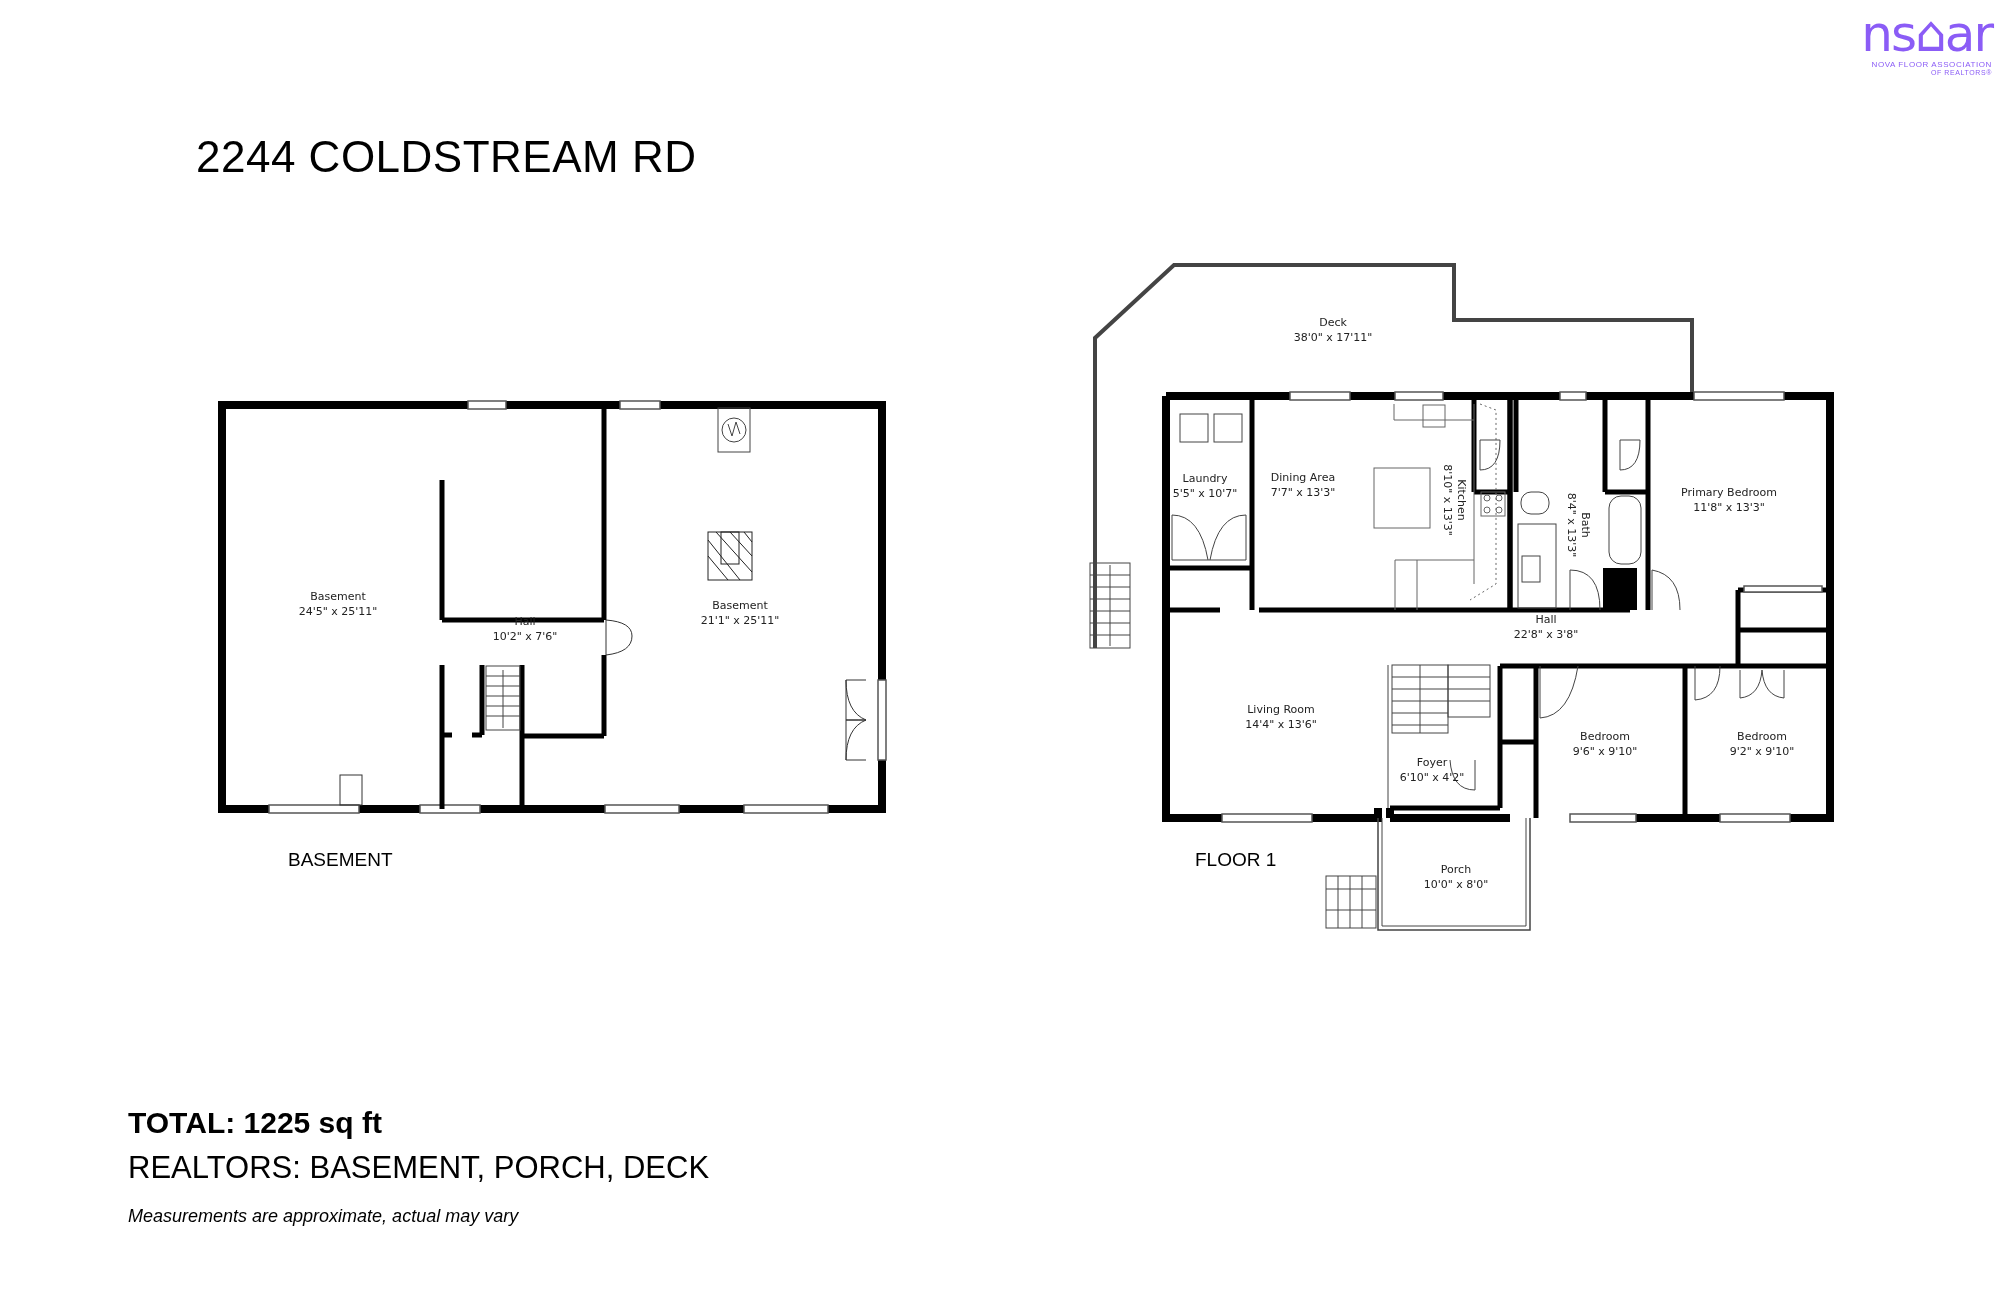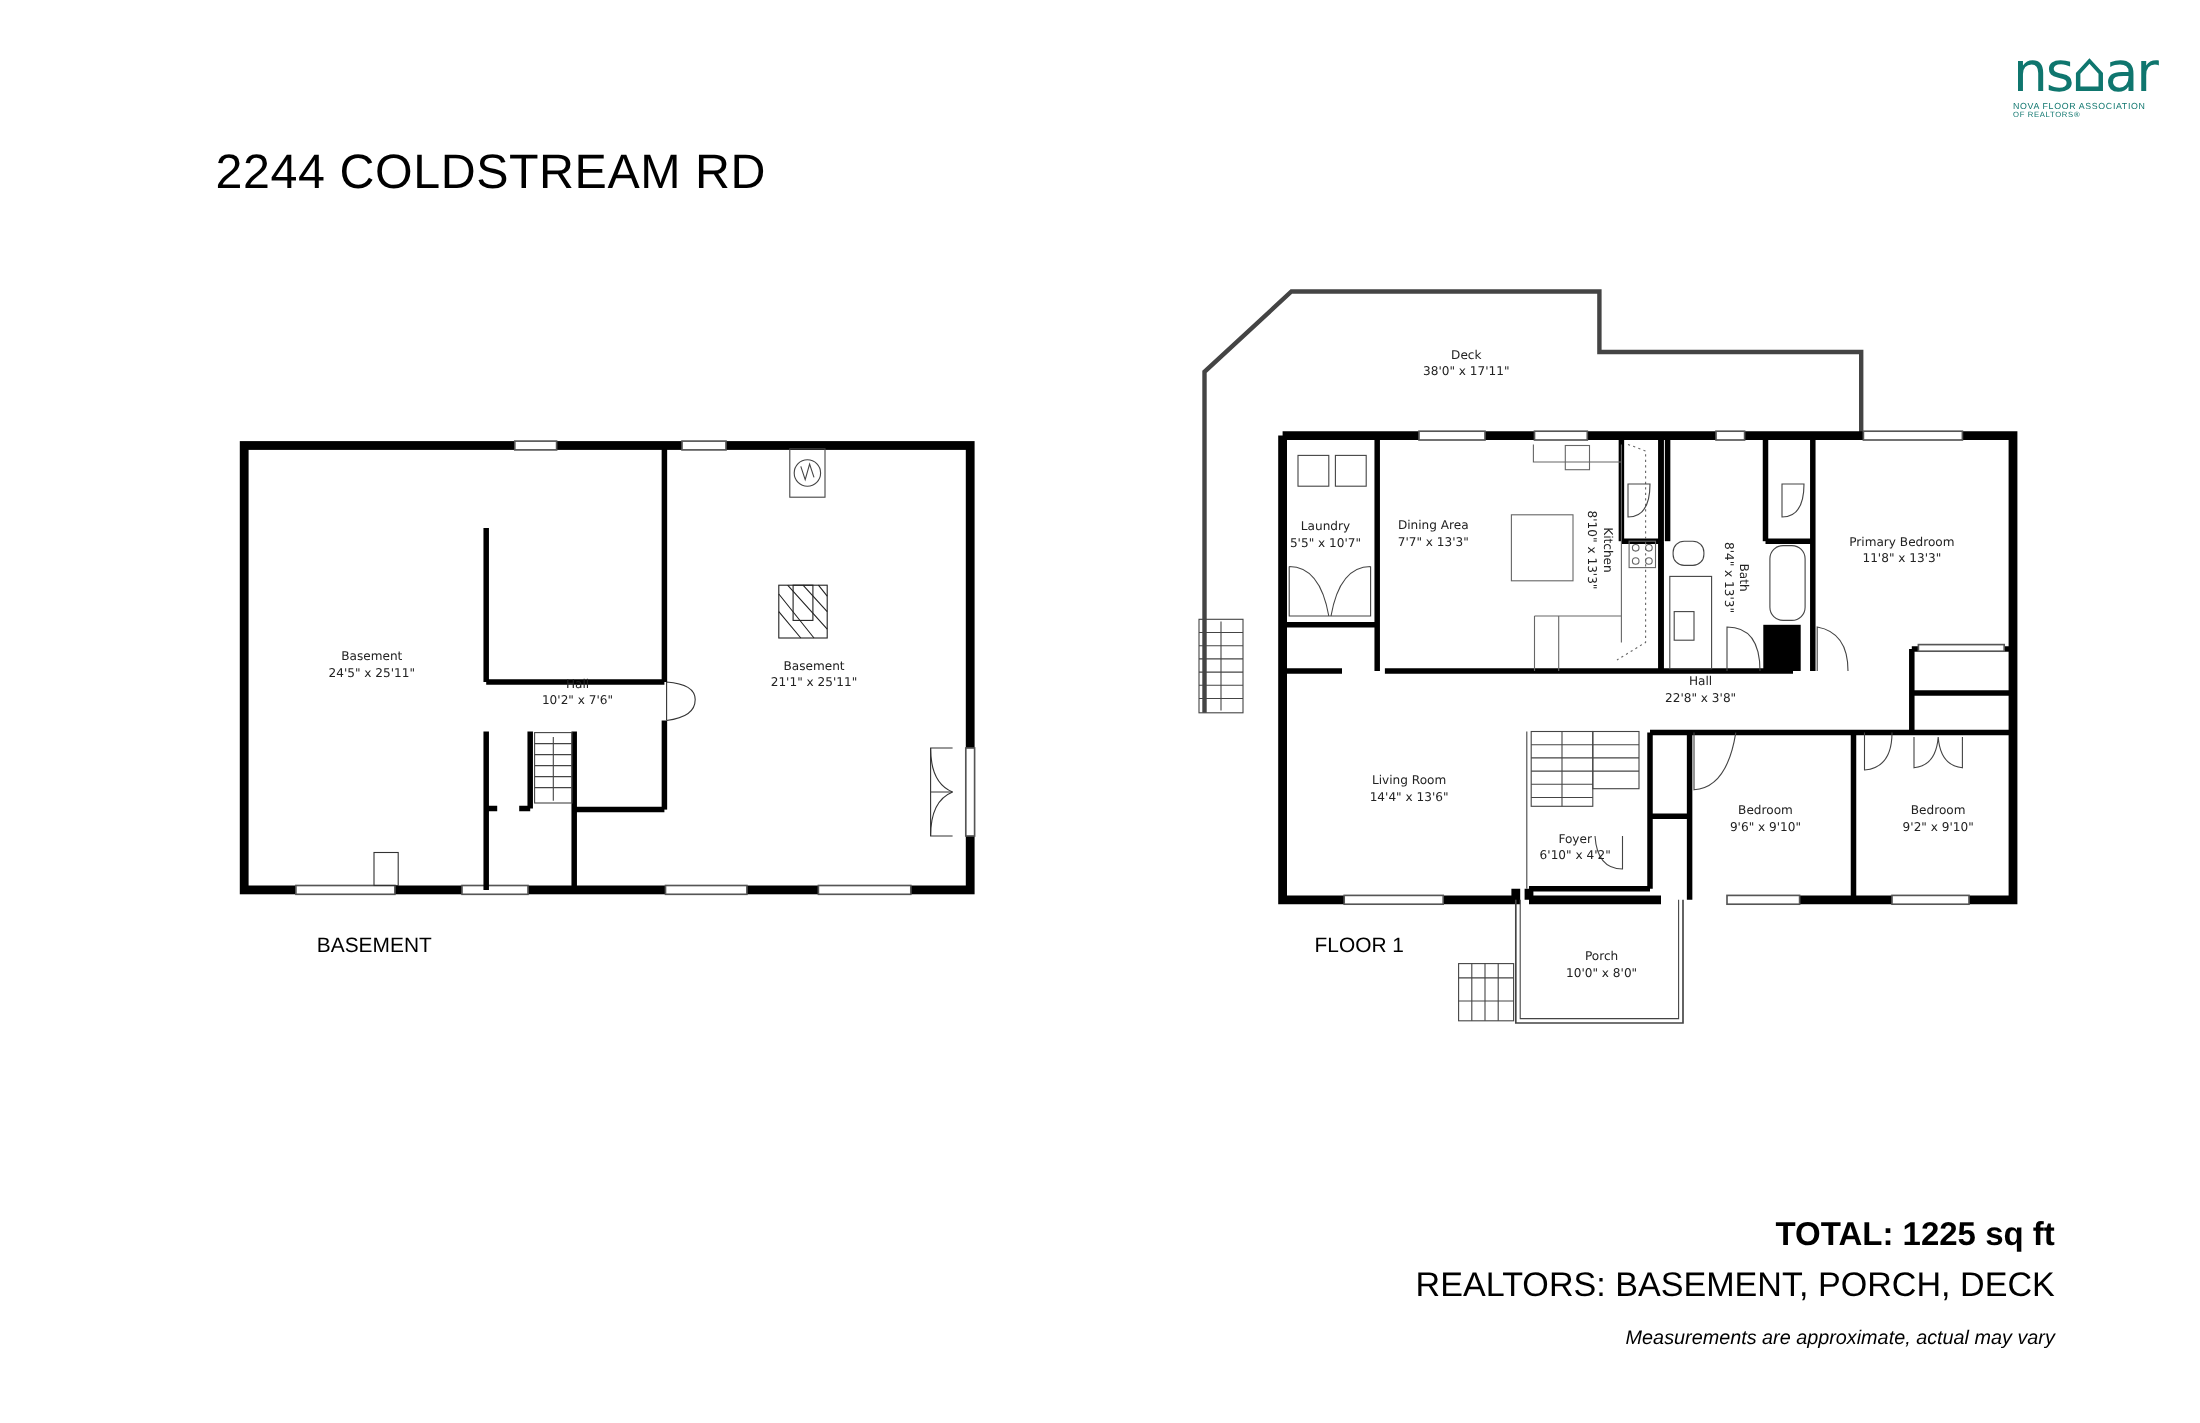--- a/index.html
+++ b/index.html
@@ -1,25 +1,25 @@
 <!DOCTYPE html>
 <html><head>
 <meta charset="utf-8">
 <style>
   html, body { margin: 0; padding: 0; background: #ffffff; }
   body { width: 2000px; height: 1294px; position: relative; overflow: hidden; font-family: "Liberation Sans", sans-serif; color: #000; }
   .title { position: absolute; left: 196px; top: 132px; font-size: 44px; font-weight: normal; letter-spacing: 0.5px; }
-  .logo { position: absolute; left: 1830px; top: 42px; width: 162px; text-align: left; color: #0f766e; }
+  .logo { position: absolute; left: 1830px; top: 10px; width: 162px; text-align: right; color: #8b5cf6; }
   .logo-main { font-size: 50px; line-height: 48px; letter-spacing: -2px; font-family: "DejaVu Sans", sans-serif; font-weight: normal; }
   .logo-sub1 { font-size: 8px; letter-spacing: 0.6px; margin-top: 2px; }
   .logo-sub2 { font-size: 7px; letter-spacing: 0.6px; }
   .plan { position: absolute; left: 0; top: 0; }
   .floor-label { position: absolute; font-size: 19px; }
   .room-label { font-family: "DejaVu Sans", sans-serif; font-size: 11px; fill: #222; }
-  .footer { position: absolute; left: 0; width: 2000px; text-align: right; }
+  .footer { position: absolute; left: 0; width: 2000px; text-align: left; }
   .total { top: 1106px; font-size: 30px; font-weight: bold; left: 128px; width: 1740px; }
   .excludes { top: 1150px; font-size: 31px; left: 128px; width: 1740px; }
   .note { top: 1206px; font-size: 18px; left: 128px; width: 1740px; font-style: italic; }
 </style>
 </head>
 <body>
 
 <div class="title">2244 COLDSTREAM RD</div>
 
 <div class="logo">

